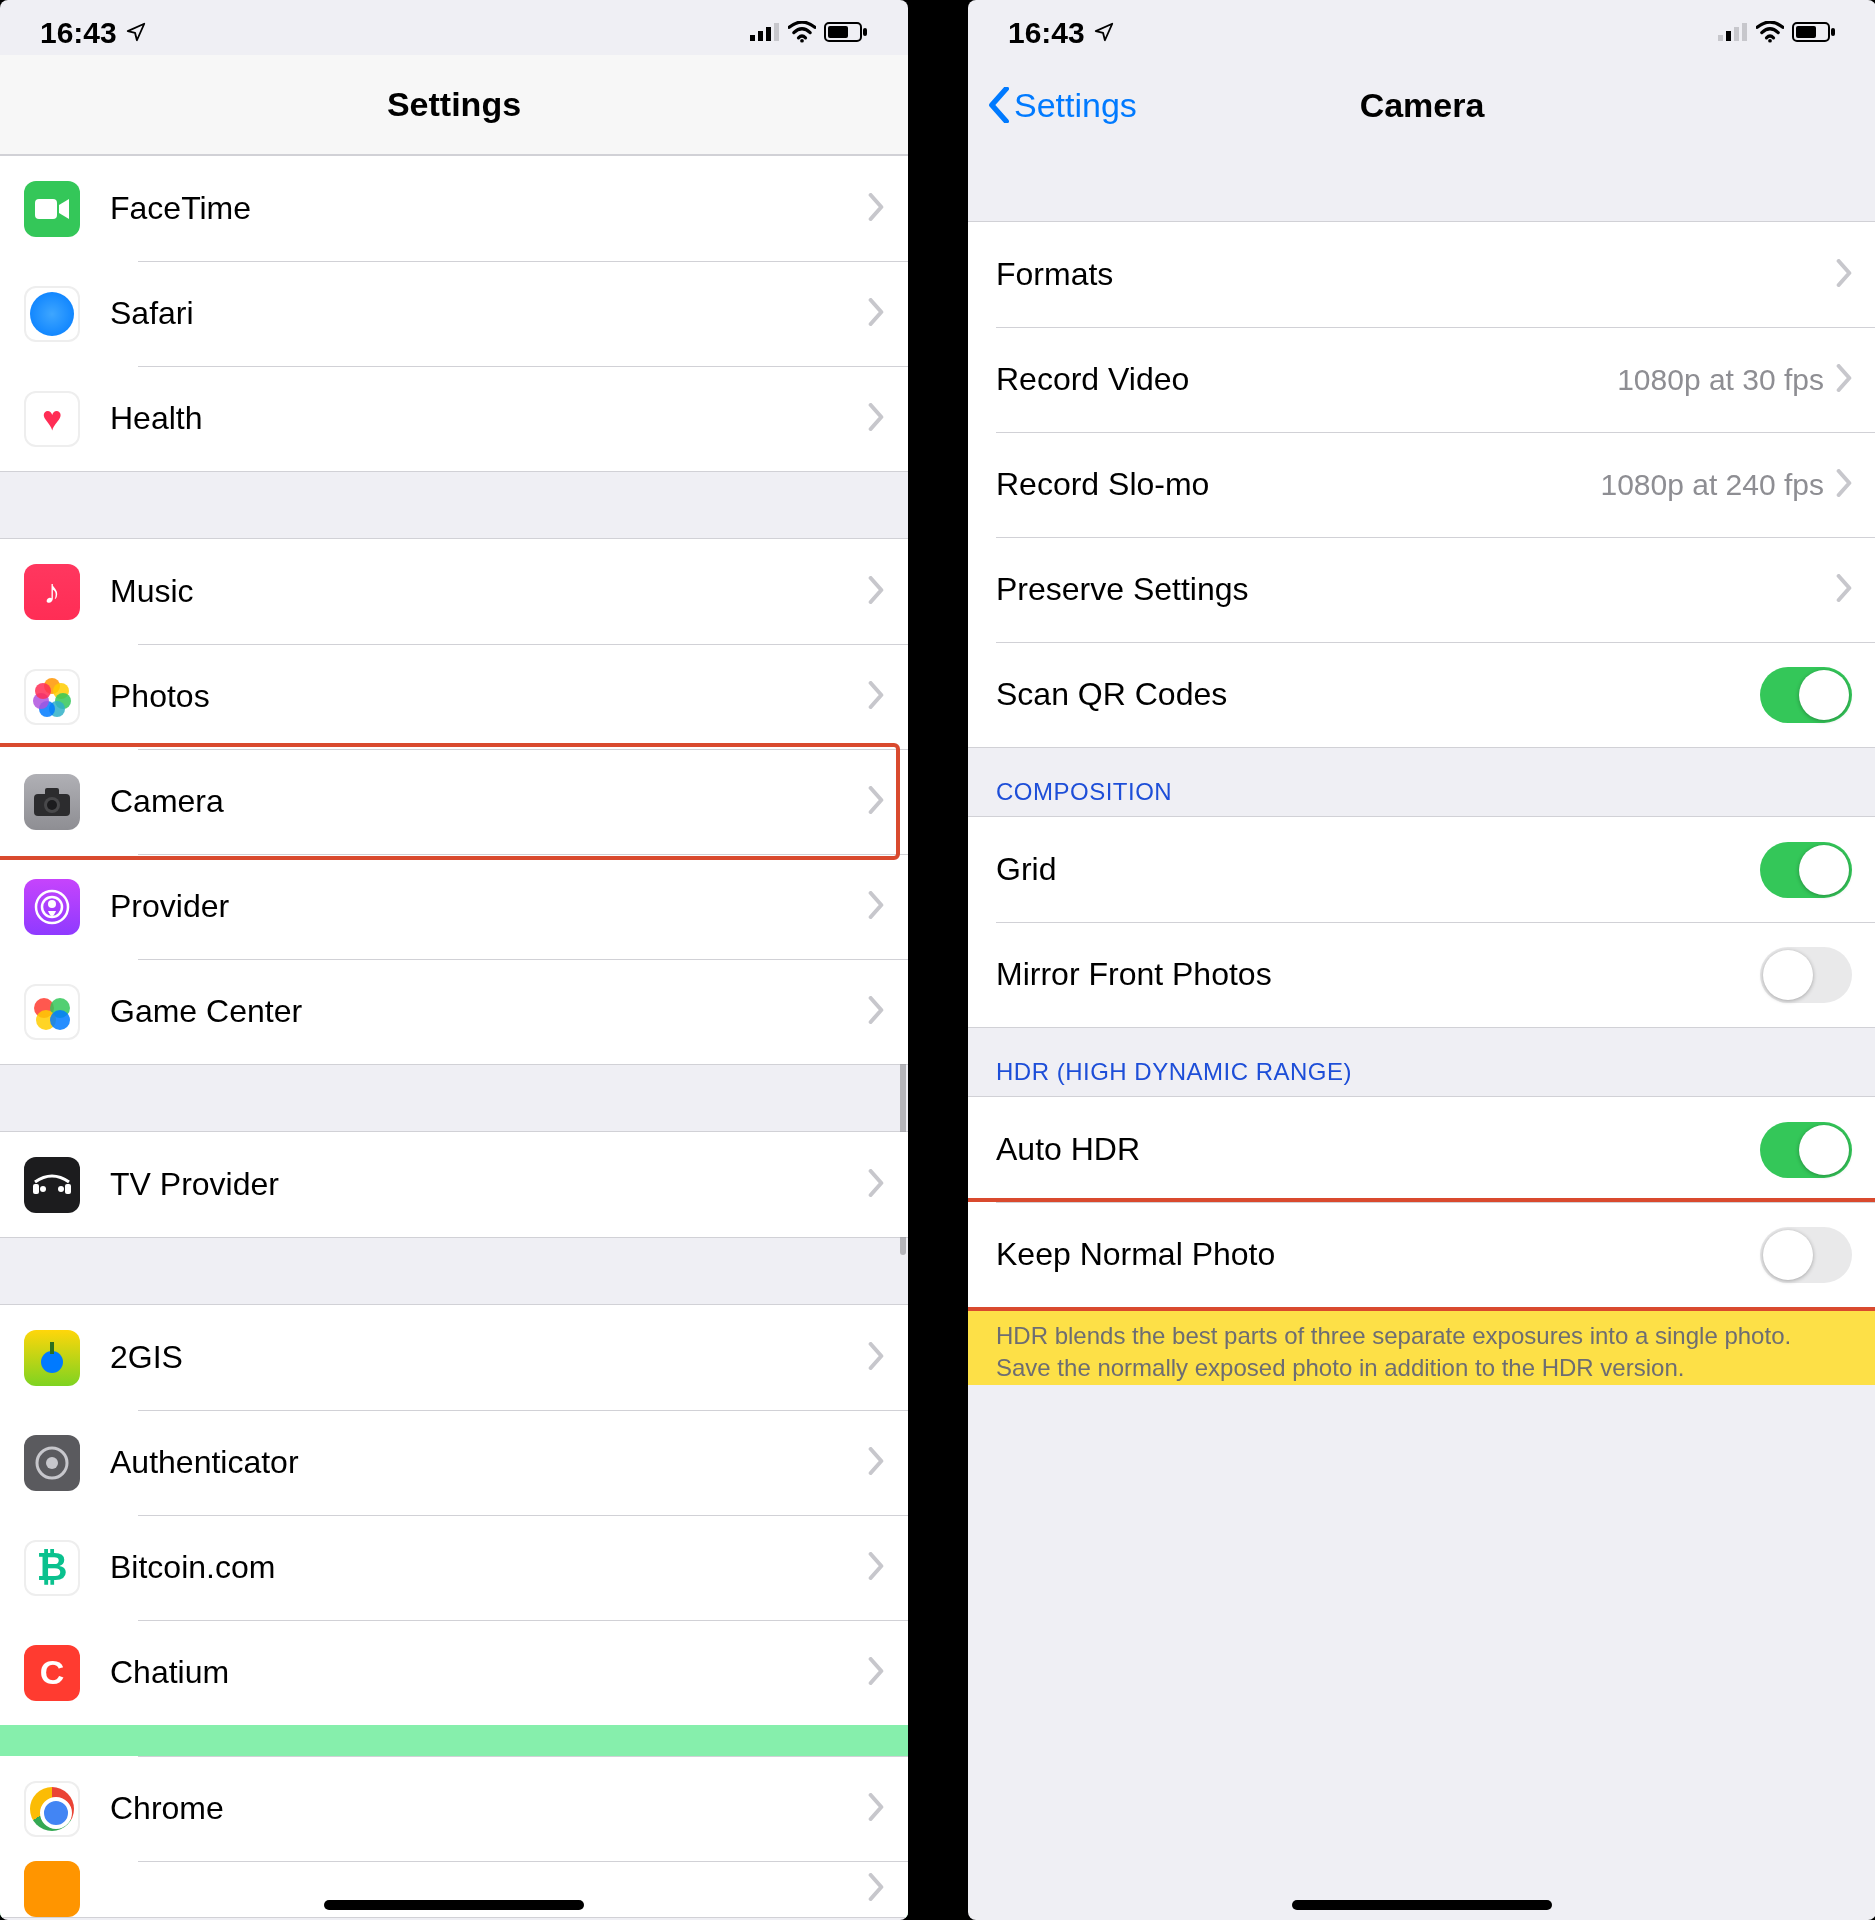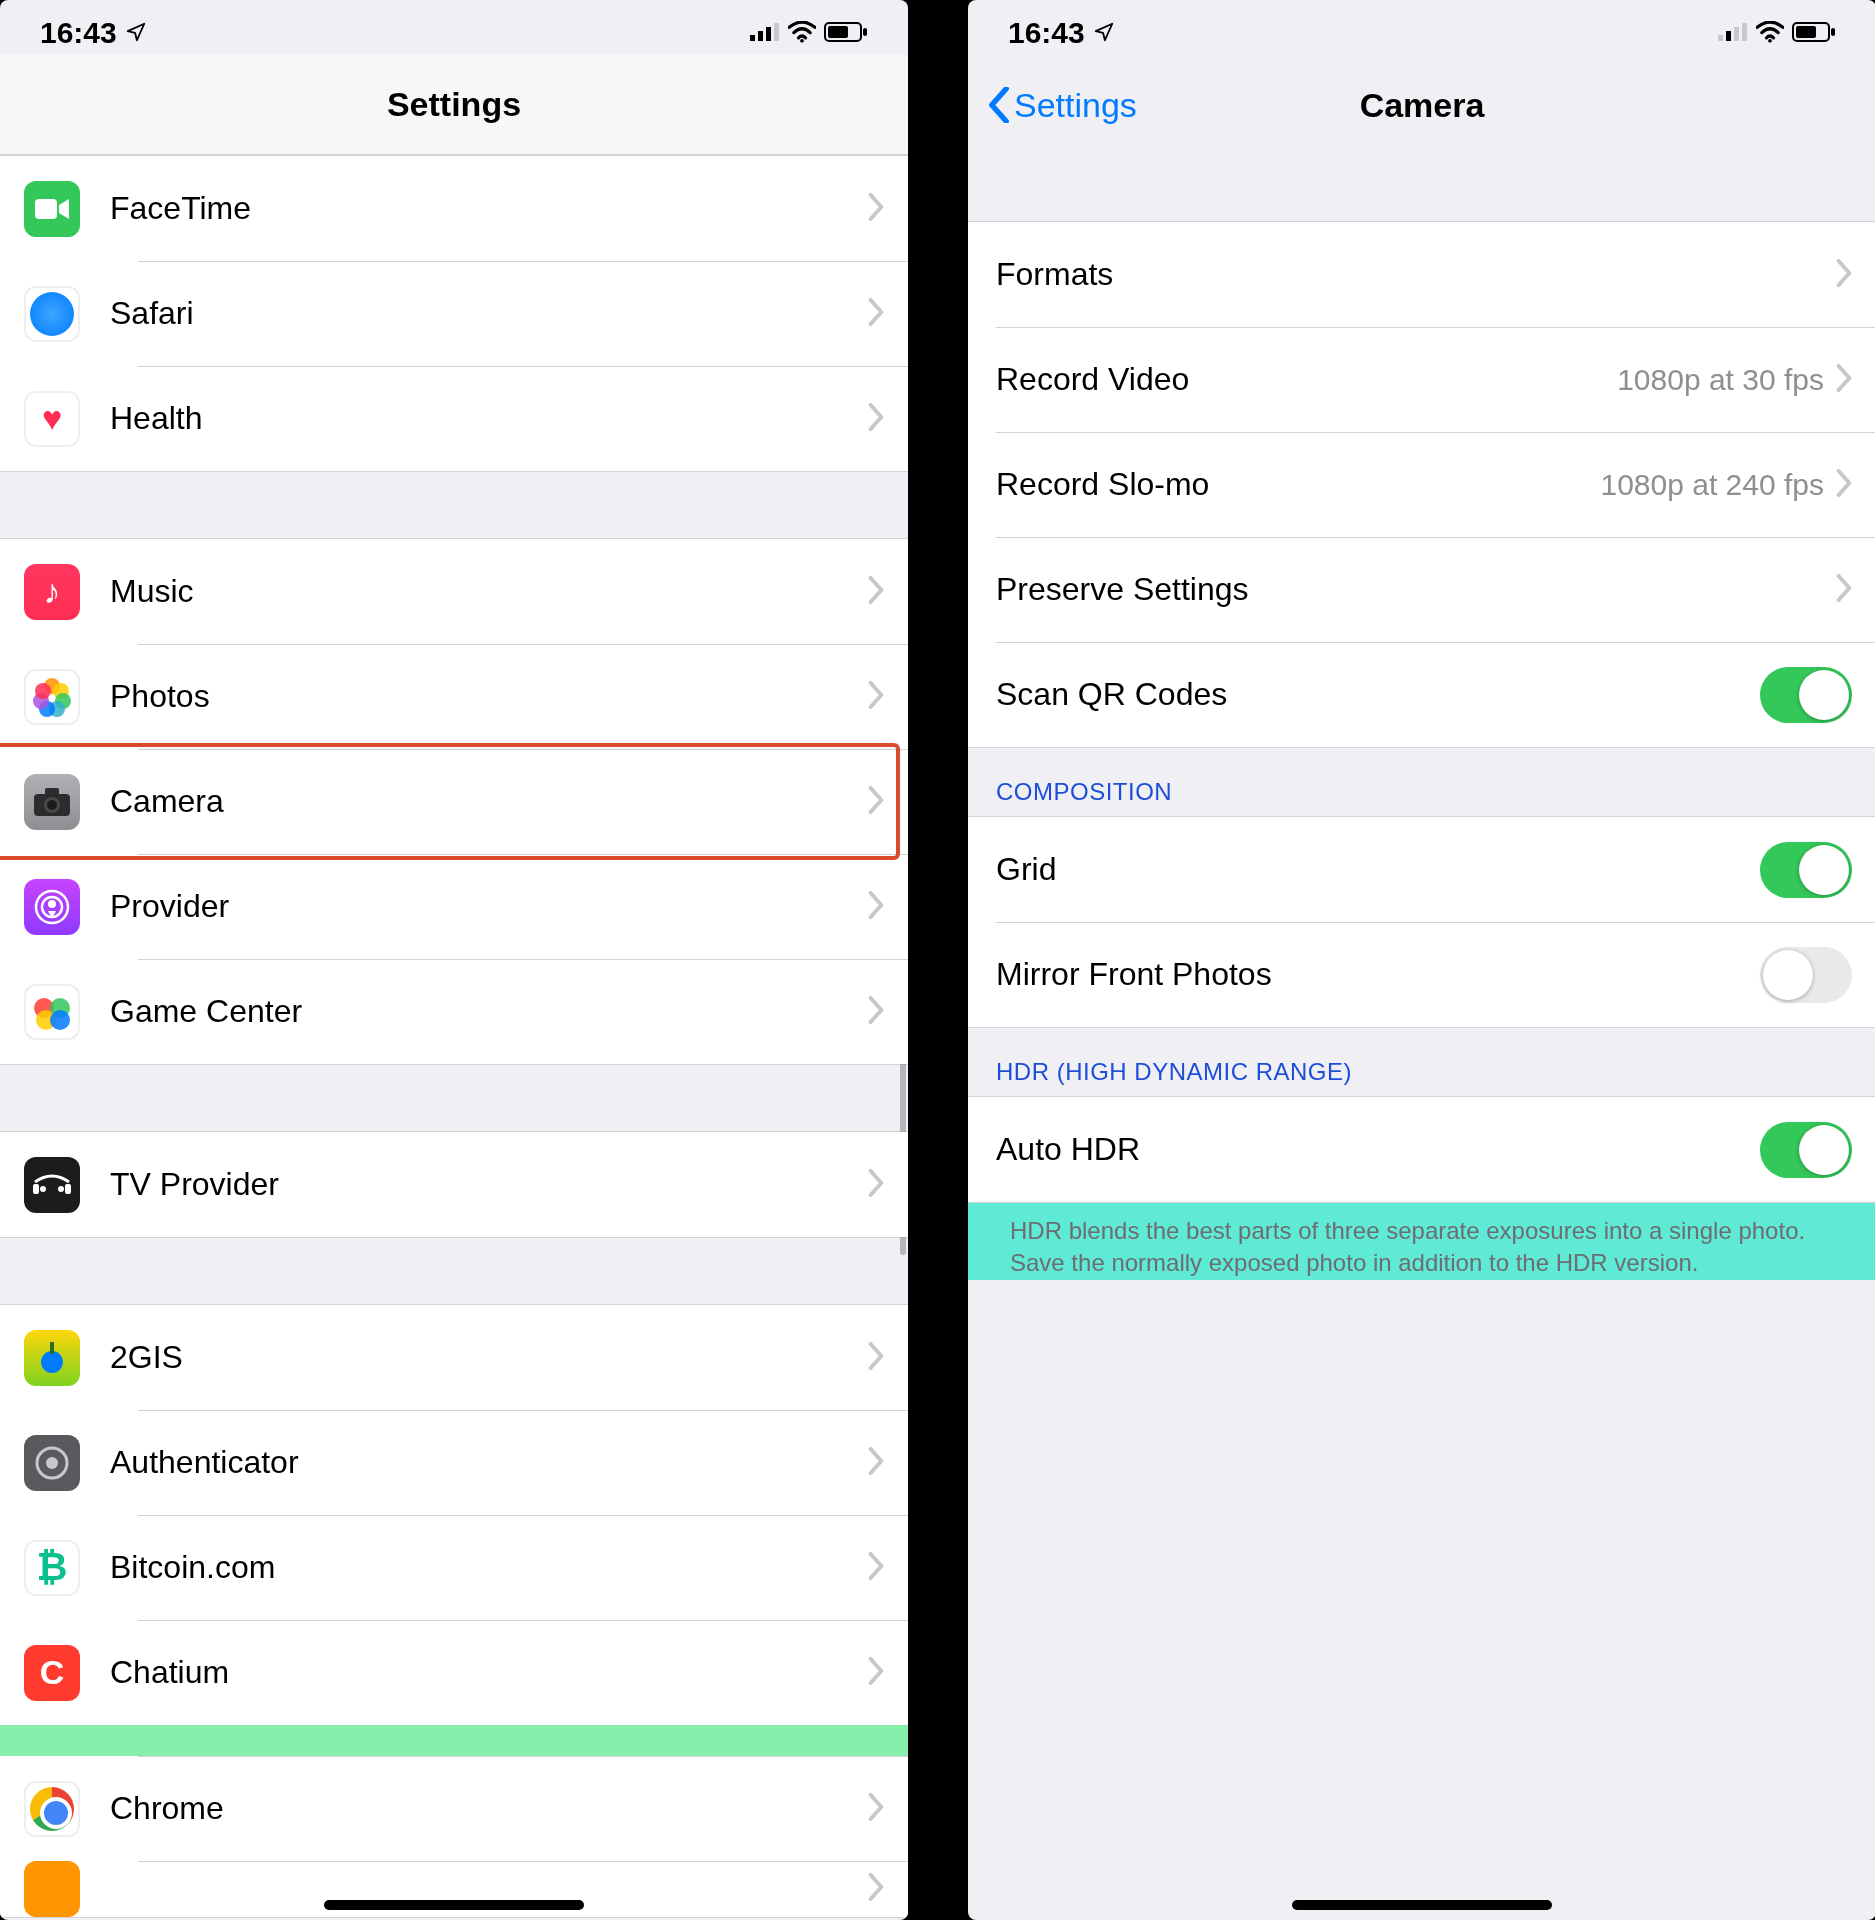--- a/index.html
+++ b/index.html
@@ -75,22 +75,22 @@
   }
   .section-gap { height: 66px; background:#efeff4; }
   .section-header {
     background:#efeff4;
     padding: 30px 28px 10px 28px;
     font-size: 24px;
     color:#1d4ed8;
     letter-spacing: 0.5px;
   }
   .section-footer {
-    background:#5eead4;
-    padding: 12px 28px 0 42px;
+    background:#fde047;
+    padding: 12px 28px 0 28px;
     font-size: 24px;
     color:#6d6d72;
     line-height:1.35;
   }
   .group {
     background:#86efac;
     border-top:1px solid #d1d1d6;
     border-bottom:1px solid #d1d1d6;
   }
   .row {
@@ -544,20 +544,27 @@
           </div>
         </div>
         <div class="section-header">HDR (HIGH DYNAMIC RANGE)</div>
         <div class="group">
           <div class="row" style="position: relative; padding-left: 28px;">
             <div class="label">Auto HDR</div>
             <div class="toggle on">
               <div class="knob"></div>
             </div>
           </div>
+          <div class="row" style="position: relative; padding-left: 28px;">
+            <div class="label">Keep Normal Photo</div>
+            <div class="toggle off">
+              <div class="knob"></div>
+            </div>
+            <div class="highlight-box" style="inset: -4px -10px;"></div>
+          </div>
         </div>
         <div class="section-footer">HDR blends the best parts of three separate exposures into a single photo. Save the normally exposed photo in addition to the HDR version.</div>
       </div>
 
     <div class="home-ind"></div>
   </div>
 
 </div>
 
 </body></html>

